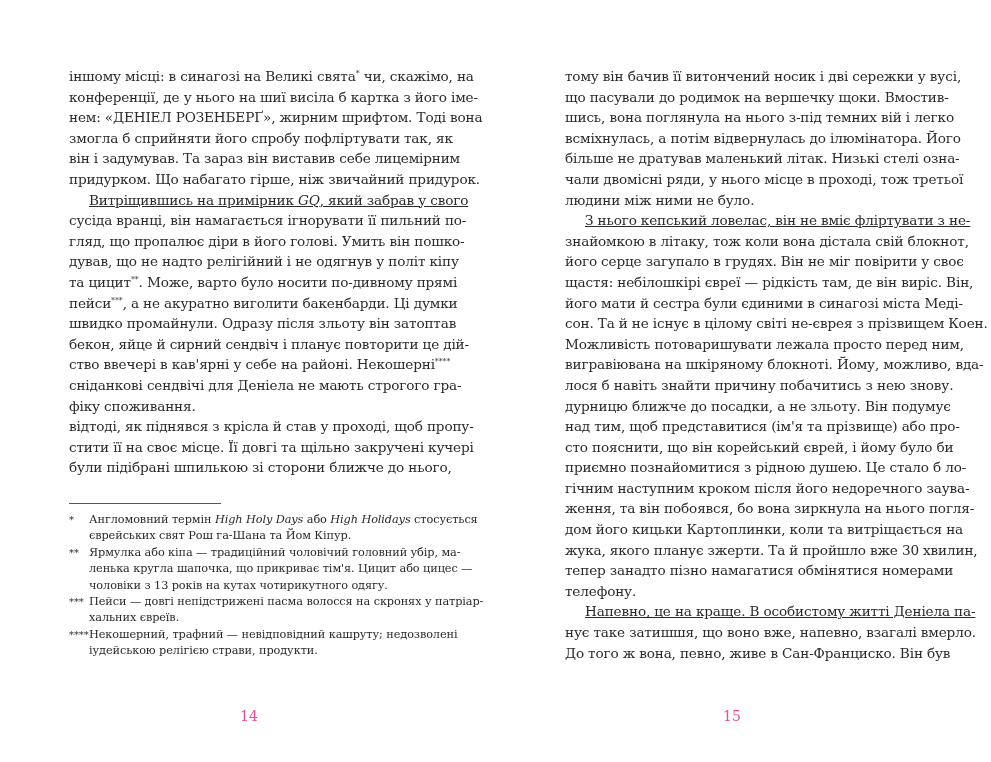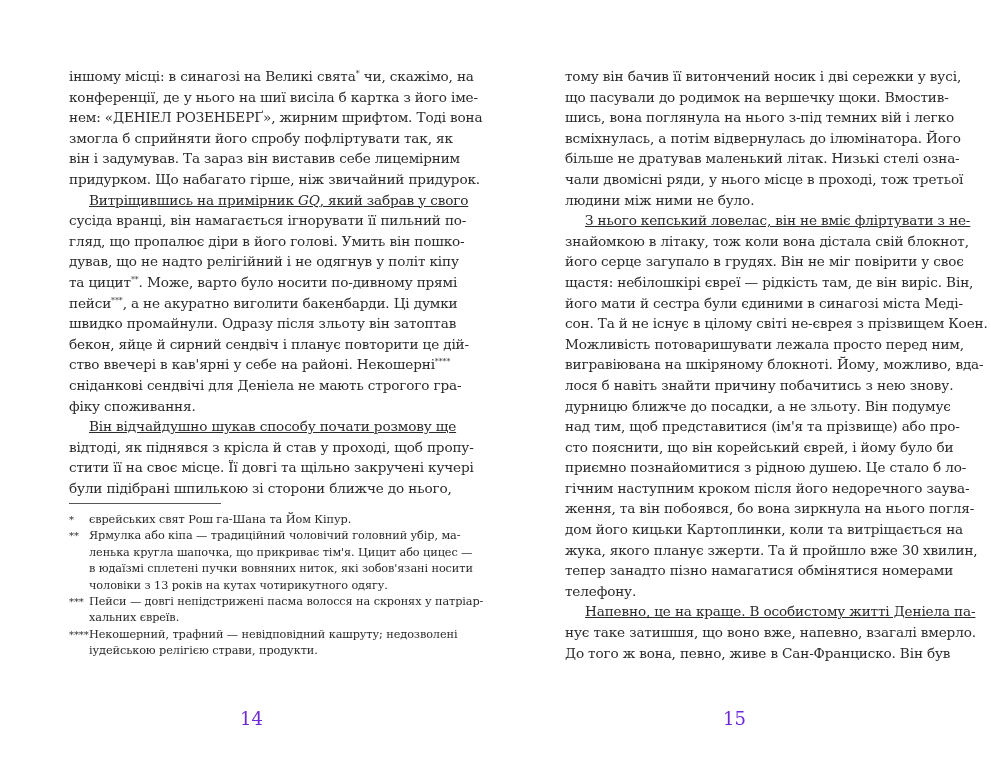--- a/index.html
+++ b/index.html
@@ -13,21 +13,21 @@
   .page.right .col { left: 70px; top: 66px; }
   .line { display: block; white-space: nowrap; text-align: justify; text-align-last: justify; height: 20.6px; }
   .line.last { text-align-last: left; }
   .line.indent { padding-left: 20px; text-decoration: underline; }
   .footrule { position: absolute; left: 69px; top: 503px; width: 152px; height: 0; border-top: 1px solid #555; }
   .footnotes { position: absolute; left: 69px; top: 512px; width: 359px; font-size: 11.3px; line-height: 16.4px; letter-spacing: -0.1px; }
   .fn { position: relative; padding-left: 20px; }
   .fn .mark { position: absolute; left: 0; top: 0; font-size: 10px; }
   .fn .fline { display: block; white-space: nowrap; text-align: justify; text-align-last: justify; height: 16.4px; }
   .fn .fline.last { text-align-last: left; }
-  .pagenum { position: absolute; top: 708px; font-size: 18px; color: #6d28d9; }
+  .pagenum { position: absolute; top: 708px; font-size: 14px; color: #ec4899; }
   .page.left .pagenum { left: 240px; }
   .page.right .pagenum { left: 228px; text-align: center; }
   sup { font-size: 8px; vertical-align: 5px; line-height: 0; }
   i { font-style: italic; }
 </style>
 </head>
 <body>
 
 <div class="page left">
   <div class="col" id="left-col">
@@ -46,37 +46,36 @@
         <span class="line">дував, що не надто релігійний і не одягнув у політ кіпу</span>
         <span class="line">та цицит<sup>**</sup>. Може, варто було носити по-дивному прямі</span>
         <span class="line">пейси<sup>***</sup>, а не акуратно виголити бакенбарди. Ці думки</span>
         <span class="line">швидко промайнули. Одразу після зльоту він затоптав</span>
         <span class="line">бекон, яйце й сирний сендвіч і планує повторити це дій-</span>
         <span class="line">ство ввечері в кав'ярні у себе на районі. Некошерні<sup>****</sup></span>
         <span class="line">сніданкові сендвічі для Деніела не мають строгого гра-</span>
         <span class="line last">фіку споживання.</span>
       </div>
       <div>
-        <span class="line indent">Він відчайдушно шукав способу почати розмову ще</span>
         <span class="line">відтоді, як піднявся з крісла й став у проході, щоб пропу-</span>
         <span class="line">стити її на своє місце. Її довгі та щільно закручені кучері</span>
         <span class="line last">були підібрані шпилькою зі сторони ближче до нього,</span>
       </div>
     </div>
   <div class="footrule"></div>
   <div class="footnotes" id="left-fn">
       <div class="fn">
         <span class="mark">*</span>
+        <span class="fline">Англомовний термін <i>High Holy Days</i> або <i>High Holidays</i> стосується</span>
         <span class="fline last">єврейських свят Рош га-Шана та Йом Кіпур.</span>
       </div>
       <div class="fn">
         <span class="mark">**</span>
         <span class="fline">Ярмулка або кіпа — традиційний чоловічий головний убір, ма-</span>
         <span class="fline">ленька кругла шапочка, що прикриває тім'я. Цицит або цицес —</span>
-        <span class="fline">в юдаїзмі сплетені пучки вовняних ниток, які зобов'язані носити</span>
         <span class="fline last">чоловіки з 13 років на кутах чотирикутного одягу.</span>
       </div>
       <div class="fn">
         <span class="mark">***</span>
         <span class="fline">Пейси — довгі непідстрижені пасма волосся на скронях у патріар-</span>
         <span class="fline last">хальних євреїв.</span>
       </div>
       <div class="fn">
         <span class="mark">****</span>
         <span class="fline">Некошерний, трафний — невідповідний кашруту; недозволені</span>

